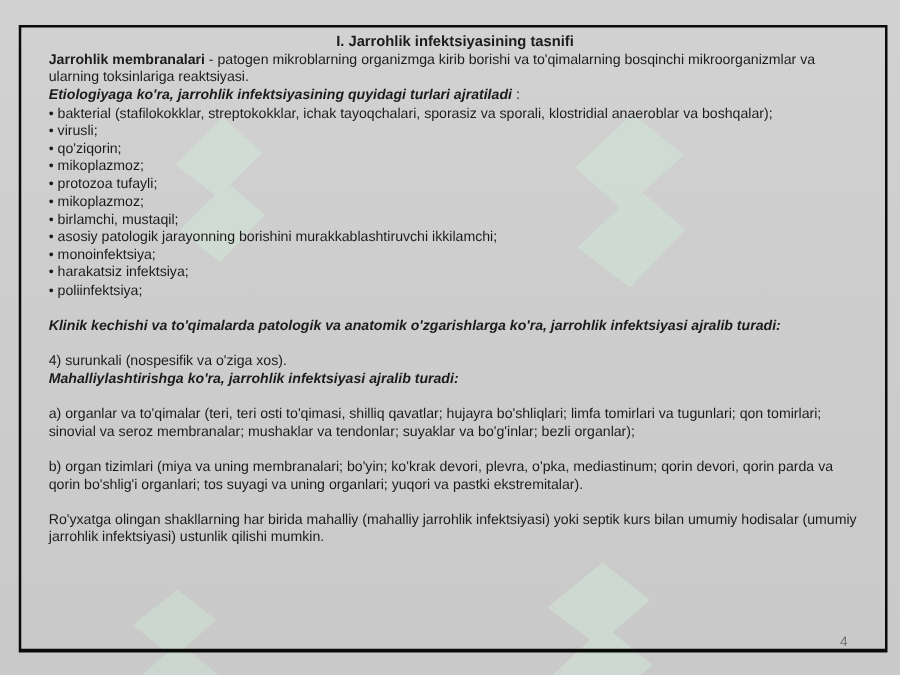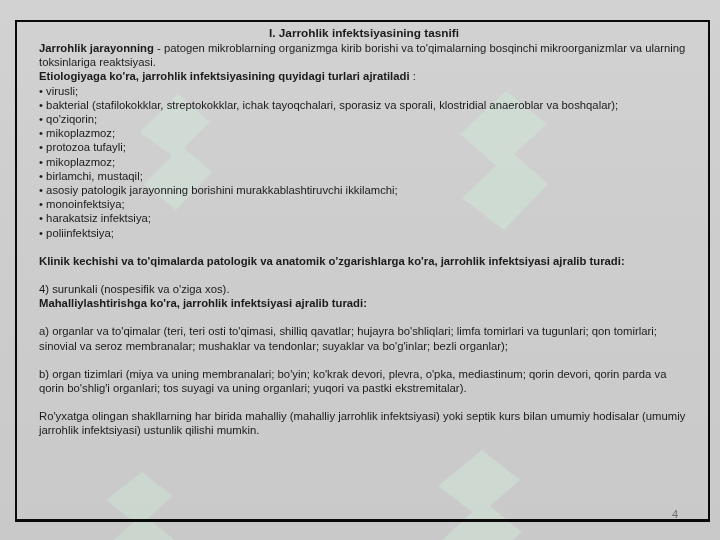--- a/index.html
+++ b/index.html
@@ -57,21 +57,21 @@
 
   .title {
     text-align: center;
     font-weight: bold;
     font-size: 11.8px;
     line-height: 15px;
     margin: 0 0 0 0;
   }
   .para { margin: 0; }
   .b    { font-weight: bold; }
-  .bi   { font-weight: bold; }
+  .bi   { font-weight: bold; font-style: italic; }
   .bullet { margin: 0; }
   .spacer { height: 14px; }
 
   
   #page-number {
     position: absolute;
     left: 672px;
     top: 508px;
     font-size: 11px;
     color: #6d6d6d;
@@ -106,26 +106,26 @@
       <path d="M42 2 L73 26 L48 48 L75 70 L40 100 L9 74 L34 52 L6 30 Z" fill="#cfe9d8" opacity="0.7"></path>
     </svg>
   </div>
 
   <div id="content-frame">
 
     <div id="body-text">
 
       <p class="title">I. Jarrohlik infektsiyasining tasnifi</p>
 
-      <p class="para"><span class="b">Jarrohlik jarayonning</span><span> - patogen mikroblarning organizmga kirib borishi va to'qimalarning bosqinchi mikroorganizmlar va ularning toksinlariga reaktsiyasi.</span></p>
+      <p class="para"><span class="b">Jarrohlik membranalari</span><span> - patogen mikroblarning organizmga kirib borishi va to'qimalarning bosqinchi mikroorganizmlar va ularning toksinlariga reaktsiyasi.</span></p>
 
       <p class="para"><span class="bi">Etiologiyaga ko'ra, jarrohlik infektsiyasining quyidagi turlari ajratiladi</span><span> :</span></p>
 
+      <p class="bullet">• bakterial (stafilokokklar, streptokokklar, ichak tayoqchalari, sporasiz va sporali, klostridial anaeroblar va boshqalar);</p>
       <p class="bullet">• virusli;</p>
-      <p class="bullet">• bakterial (stafilokokklar, streptokokklar, ichak tayoqchalari, sporasiz va sporali, klostridial anaeroblar va boshqalar);</p>
       <p class="bullet">• qo'ziqorin;</p>
       <p class="bullet">• mikoplazmoz;</p>
       <p class="bullet">• protozoa tufayli;</p>
       <p class="bullet">• mikoplazmoz;</p>
       <p class="bullet">• birlamchi, mustaqil;</p>
       <p class="bullet">• asosiy patologik jarayonning borishini murakkablashtiruvchi ikkilamchi;</p>
       <p class="bullet">• monoinfektsiya;</p>
       <p class="bullet">• harakatsiz infektsiya;</p>
       <p class="bullet">• poliinfektsiya;</p>
 

